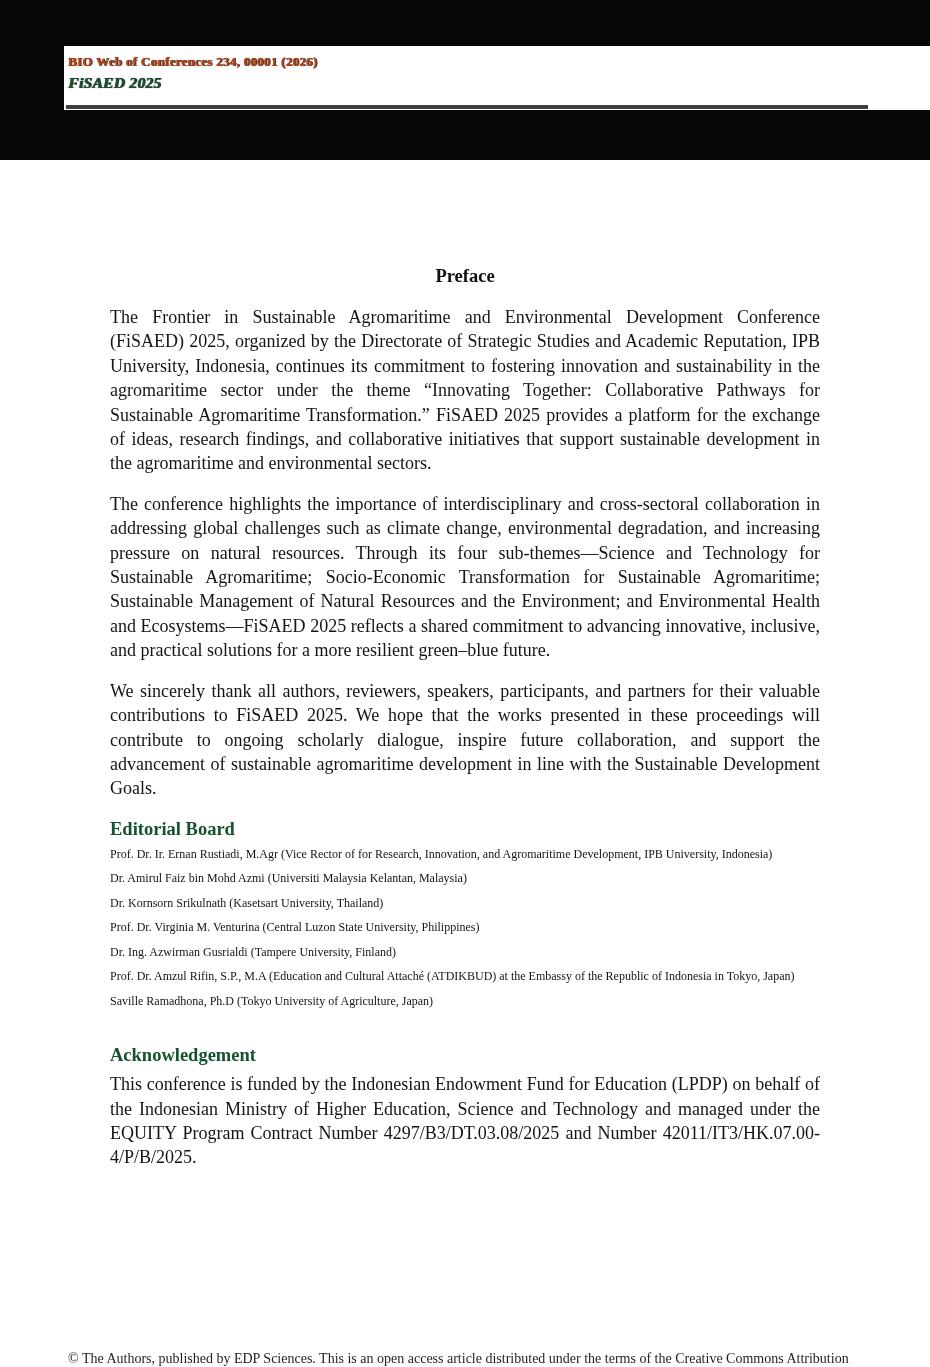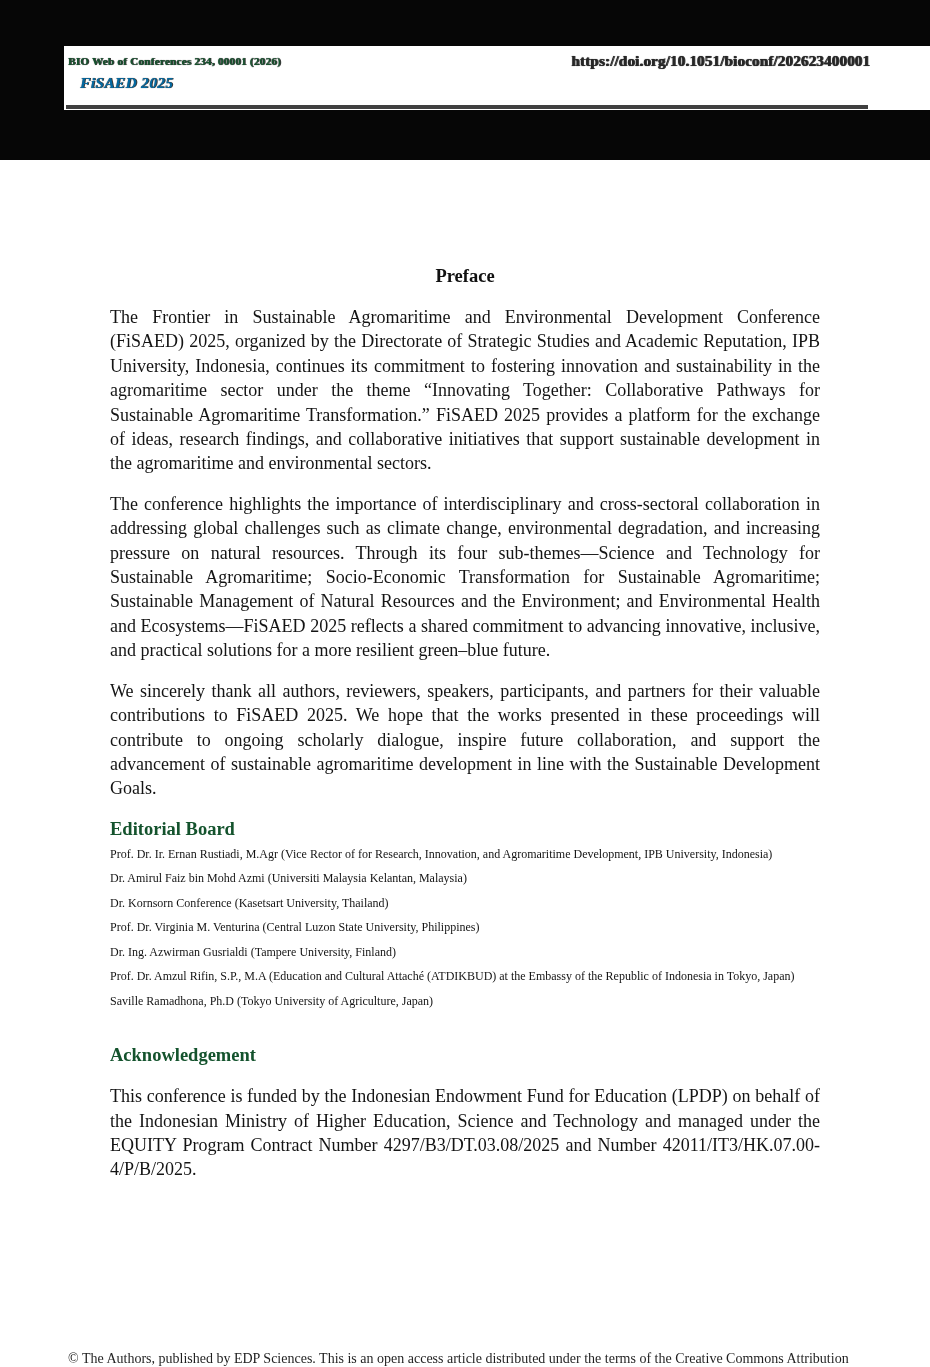--- a/index.html
+++ b/index.html
@@ -19,33 +19,32 @@
     background:#060606;
   }
   .header-inset{
     position:absolute;left:64px;top:46px;right:0;height:64px;
     background:#ffffff;
   }
   .header-left{
     position:absolute;left:4px;top:5px;
   }
   .journal-line{
-    font-size:11px;line-height:21px;
-    font-weight:bold;color:#14532d;
+    font-size:13px;line-height:21px;
+    font-weight:bold;color:#c2410c;
     letter-spacing:.3px;
     text-shadow:1px 0 0 #3a3a3a, 0 0 1px #555;
     white-space:nowrap;
   }
   .conf-line{
     font-size:15.5px;line-height:21px;
-    font-weight:bold;font-style:italic;color:#0369a1;
+    font-weight:bold;font-style:italic;color:#14532d;
     letter-spacing:.3px;
     text-shadow:1px 0 0 #3a3a3a, 0 0 1px #555;
     white-space:nowrap;
-    margin-left:12px;
   }
   .doi{
     position:absolute;right:60px;top:5px;
     font-size:15px;line-height:21px;
     font-weight:bold;color:#262626;
     letter-spacing:.2px;
     text-shadow:1px 0 0 #3a3a3a, 0 0 1px #555;
     white-space:nowrap;
     text-decoration:none;
   }
@@ -77,63 +76,62 @@
   }
   .ack-heading{
     margin:30px 0 0 0;
   }
   .board-list{margin:0;padding:0;}
   .member{
     font-size:12px;line-height:24.5px;
     color:#141414;
   }
   .ack-text{
-    margin:16px 0 0 0;
+    margin:4px 0 0 0;
   }
   
   .footer{
     position:absolute;left:68px;top:1308px;width:800px;
     font-size:14px;line-height:20px;
     color:#1f1f1f;
     margin-top:41px;
   }
 </style>
 </head>
 <body>
 
 <div class="page">
 
   <div class="top-band">
     <div class="header-inset">
       <div class="header-left">
         <div class="journal-line">BIO Web of Conferences 234, 00001 (2026)</div>
         <div class="conf-line">FiSAED 2025</div>
       </div>
-      <div class="doi">https://doi.org/10.1051/bioconf/202623400001</div>
       <div class="header-rule"></div>
     </div>
   </div>
 
   <div class="body-col">
     <h1 class="page-title">Preface</h1>
 
     <p class="para">The Frontier in Sustainable Agromaritime and Environmental Development Conference (FiSAED) 2025, organized by the Directorate of Strategic Studies and Academic Reputation, IPB University, Indonesia, continues its commitment to fostering innovation and sustainability in the agromaritime sector under the theme “Innovating Together: Collaborative Pathways for Sustainable Agromaritime Transformation.” FiSAED 2025 provides a platform for the exchange of ideas, research findings, and collaborative initiatives that support sustainable development in the agromaritime and environmental sectors.</p>
     <p class="para">The conference highlights the importance of interdisciplinary and cross-sectoral collaboration in addressing global challenges such as climate change, environmental degradation, and increasing pressure on natural resources. Through its four sub-themes—Science and Technology for Sustainable Agromaritime; Socio-Economic Transformation for Sustainable Agromaritime; Sustainable Management of Natural Resources and the Environment; and Environmental Health and Ecosystems—FiSAED 2025 reflects a shared commitment to advancing innovative, inclusive, and practical solutions for a more resilient green–blue future.</p>
     <p class="para">We sincerely thank all authors, reviewers, speakers, participants, and partners for their valuable contributions to FiSAED 2025. We hope that the works presented in these proceedings will contribute to ongoing scholarly dialogue, inspire future collaboration, and support the advancement of sustainable agromaritime development in line with the Sustainable Development Goals.</p>
 
     <h2 class="section-heading">Editorial Board</h2>
 
     <div class="board-list">
 
         <div class="member">Prof. Dr. Ir. Ernan Rustiadi, M.Agr (Vice Rector of for Research, Innovation, and Agromaritime Development, IPB University, Indonesia)</div>
 
 
         <div class="member">Dr. Amirul Faiz bin Mohd Azmi (Universiti Malaysia Kelantan, Malaysia)</div>
 
-        <div class="member">Dr. Kornsorn Conference (Kasetsart University, Thailand)</div>
+        <div class="member">Dr. Kornsorn Srikulnath (Kasetsart University, Thailand)</div>
 
         <div class="member">Prof. Dr. Virginia M. Venturina (Central Luzon State University, Philippines)</div>
 
         <div class="member">Dr. Ing. Azwirman Gusrialdi (Tampere University, Finland)</div>
 
         <div class="member">Prof. Dr. Amzul Rifin, S.P., M.A (Education and Cultural Attaché (ATDIKBUD) at the Embassy of the Republic of Indonesia in Tokyo, Japan)</div>
 
         <div class="member">Saville Ramadhona, Ph.D (Tokyo University of Agriculture, Japan)</div>
       </div>
 

